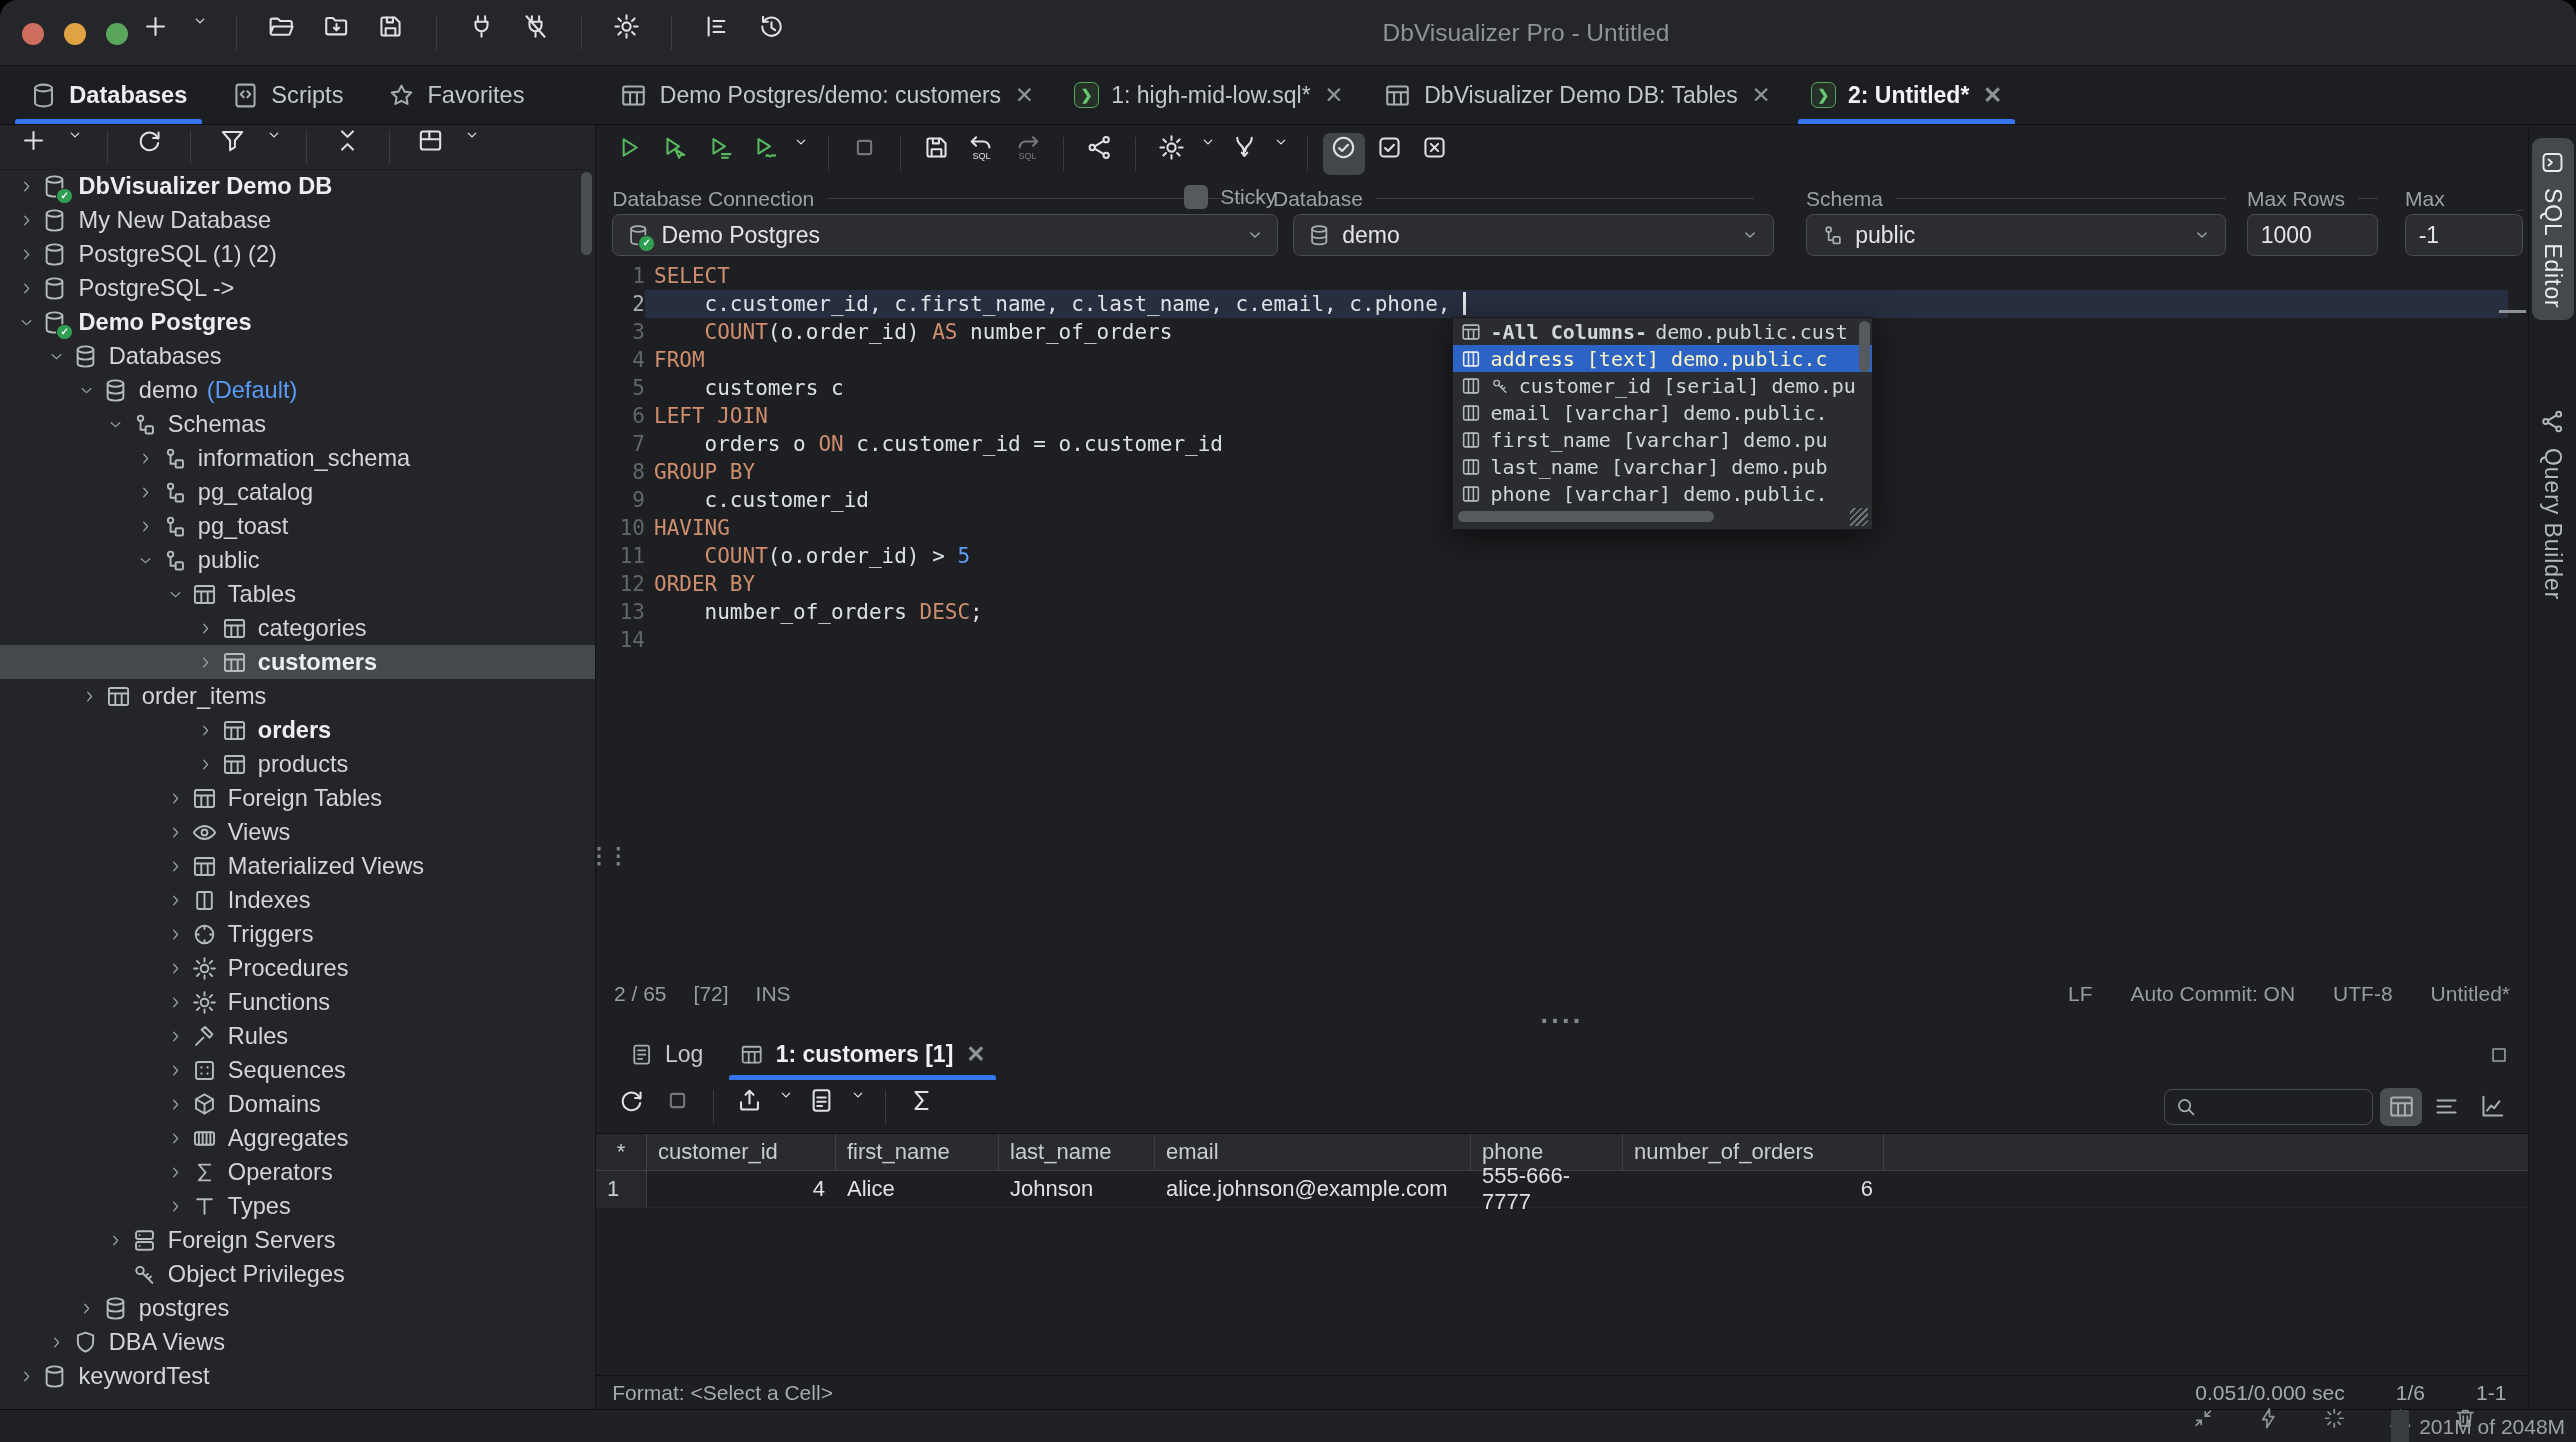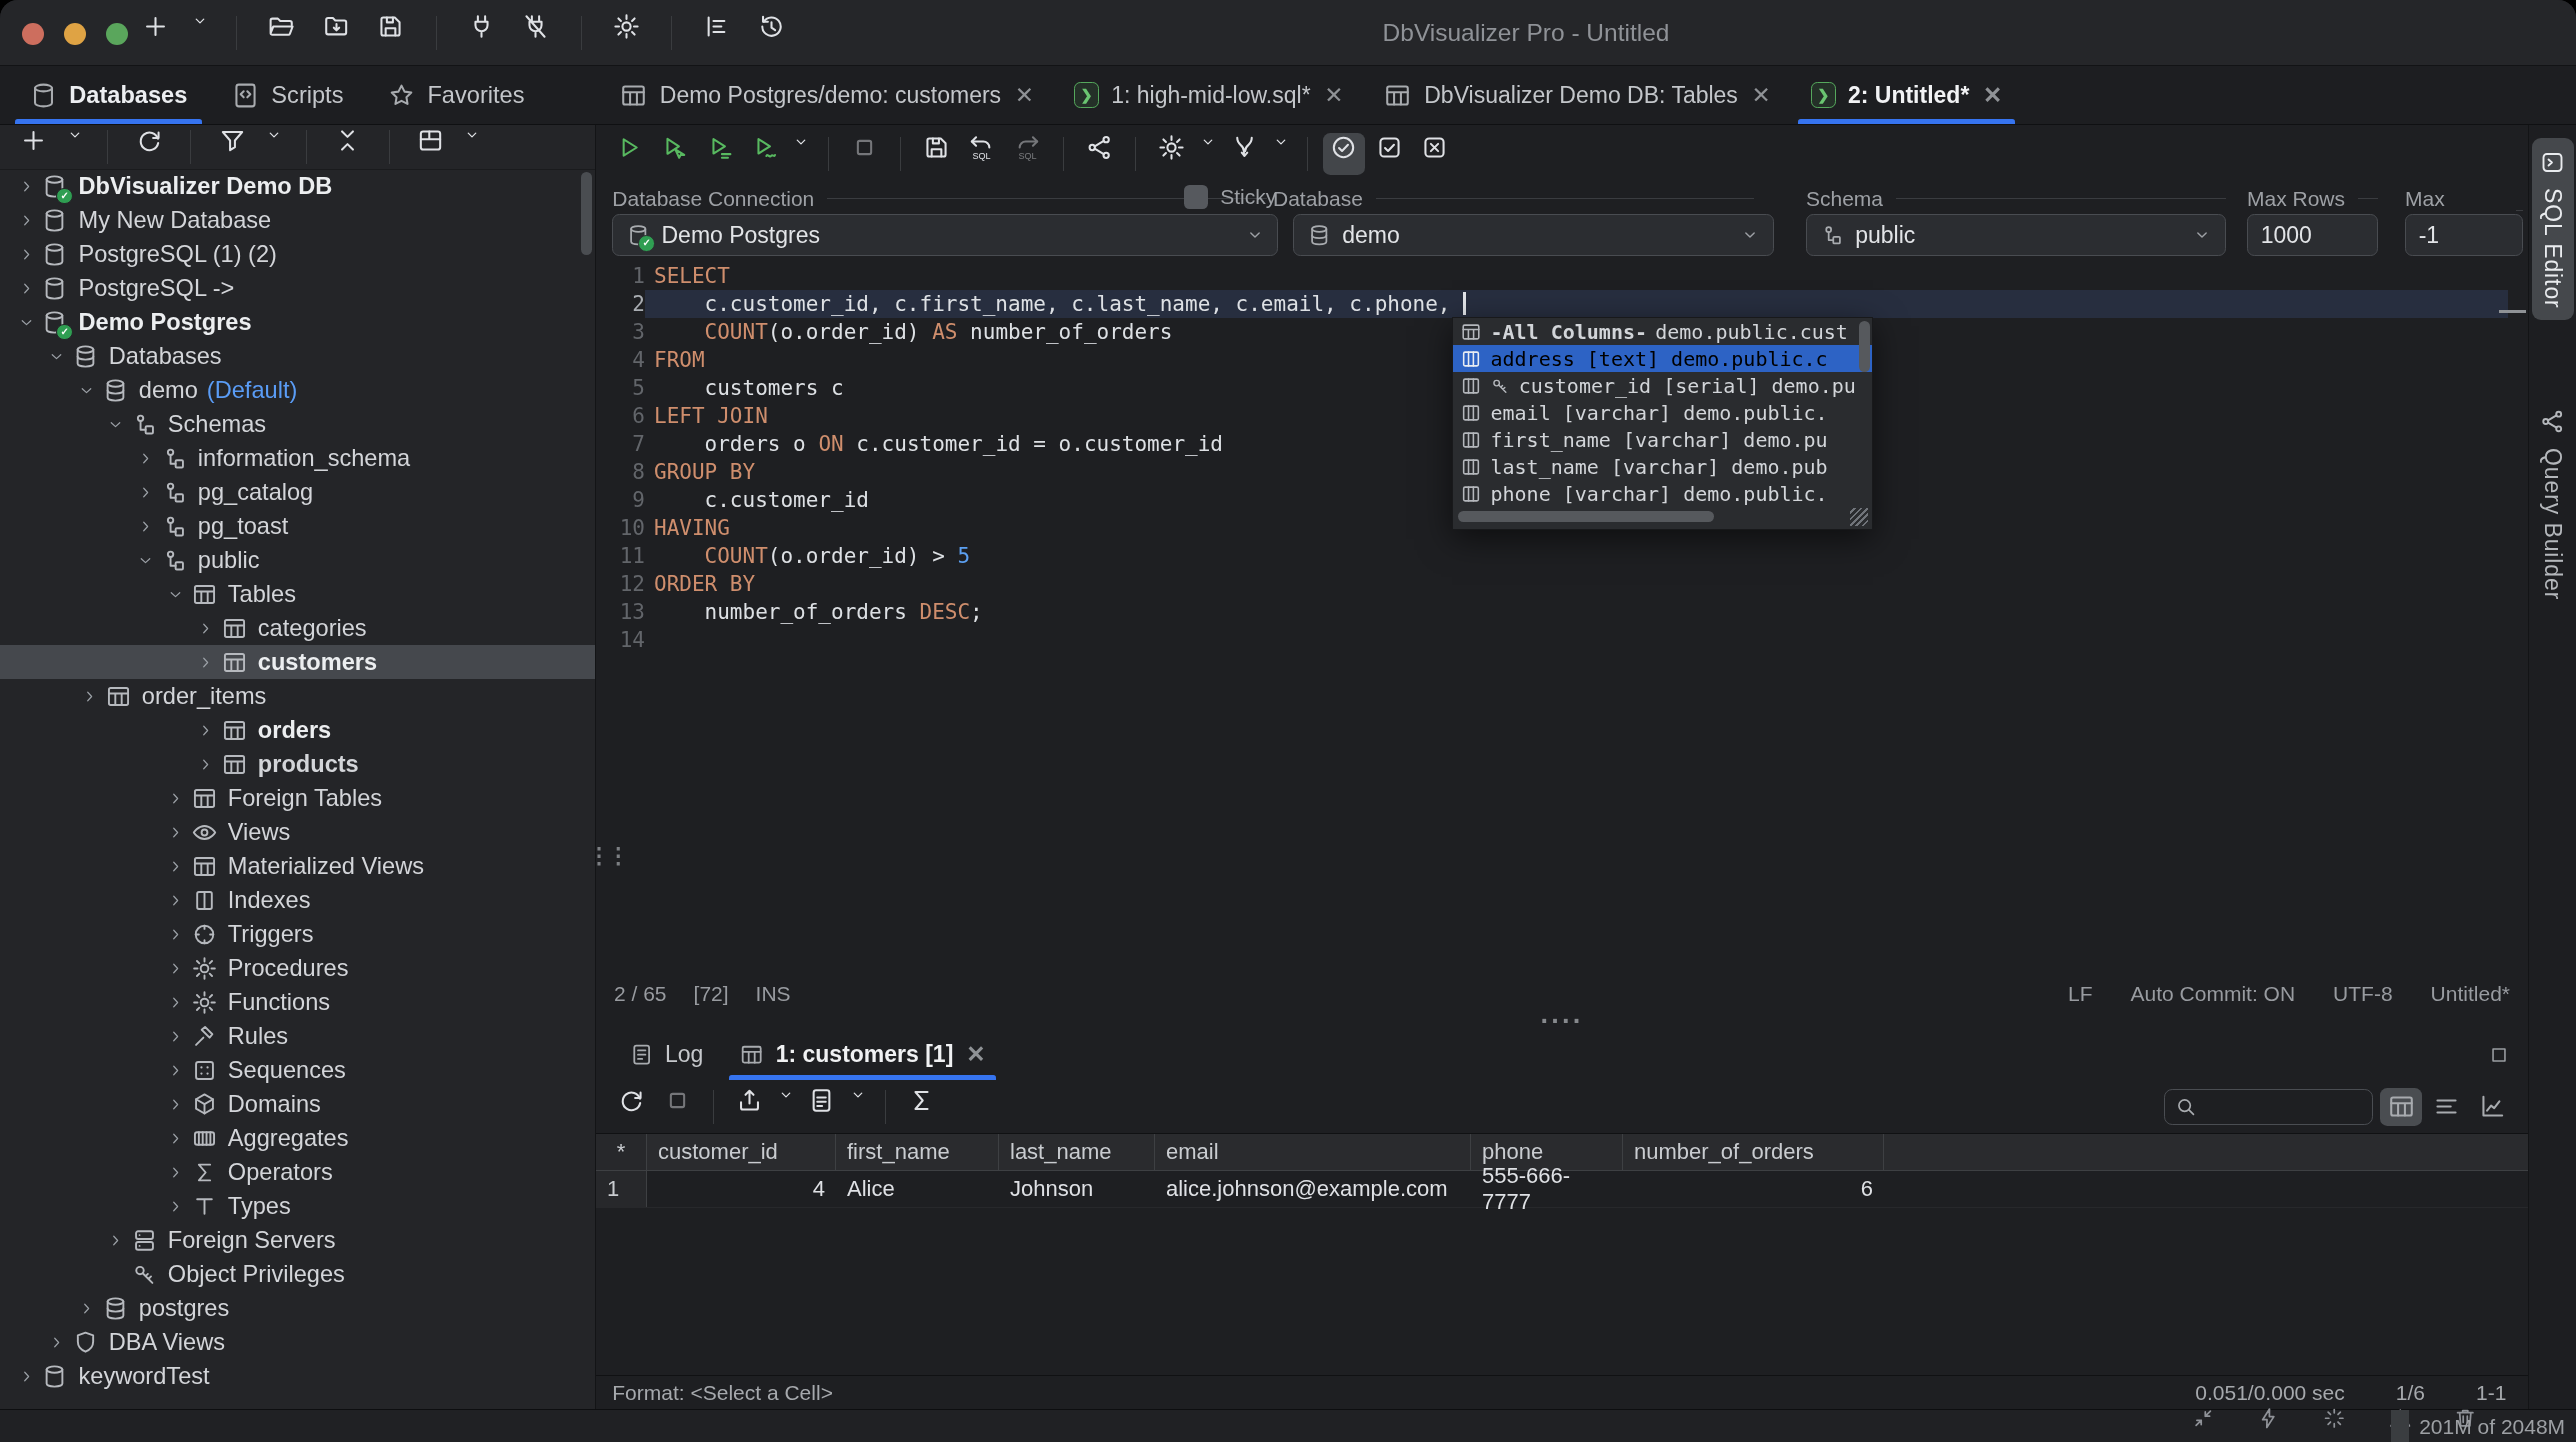--- a/index.html
+++ b/index.html
@@ -79,21 +79,21 @@
   .codewrap{position:absolute;left:49px;top:5.4px;right:20px;}
   .cline{height:28px;white-space:pre;padding-left:9px;}
   .cline.cur{background:#272e3f;}
   .kw{color:#cf8e6d;}.id{color:#dde0e4;}.num{color:#5ca0f2;}
   .caret{display:inline-block;width:2.7px;height:23px;background:#e2e5e9;vertical-align:-3.6px;}
   .emark{position:absolute;right:1.8px;top:53px;width:27px;height:2.7px;background:#8f9296;}
 
   
   .popup{position:absolute;left:856px;top:60px;width:419px;background:#2a2c2f;border:0.9px solid #18191b;box-shadow:0 9px 31px rgba(0,0,0,.55);font-size:20px;z-index:10;}
   .acrow{height:27px;display:flex;align-items:center;gap:8.2px;padding:0 7.3px;color:#d2d5d9;white-space:nowrap;overflow:hidden;}
-  .acrow.selected{background:#2d63c5;color:#000000;}
+  .acrow.selected{background:#2d63c5;color:#fef9c3;}
   .acrow .ic{width:22px;height:22px;color:#b4b7bc;}
   .acrow.selected .ic{color:#e8ecf2;}
   .acbold{font-weight:bold;}
   .achbar{position:relative;height:18px;margin:0.9px 3.6px 2.7px 3.6px;}
   .achthumb{position:absolute;left:1.8px;top:3.6px;width:62%;height:11px;background:#56595d;border-radius:5.4px;}
   .acgrip{position:absolute;right:0;top:0;width:18px;height:18px;background:repeating-linear-gradient(135deg,transparent 0 2.7px,#70747a 2.7px 4.5px);}
   .acvthumb{position:absolute;right:1.8px;top:2.7px;width:11px;height:51px;background:#56595d;border-radius:5.4px;}
 
   
   .estatus{height:34px;flex:none;display:flex;align-items:center;padding:0 18px;font-size:21px;color:#989ba0;gap:27px;}
@@ -612,21 +612,21 @@
               </svg>
             </span>
             <span class="ticon">
               <svg viewBox="0 0 24 24" fill="none" stroke="currentColor" stroke-width="1.7" stroke-linecap="round" stroke-linejoin="round">
                 <rect x="3.5" y="4.5" width="17" height="15" rx="1.5"></rect>
                 <path d="M3.5 9.3h17M9.17 9.3v10.2M14.83 9.3v10.2"></path>
               </svg>
             </span>
             <span class="tlbl bold">orders</span>
           </div>
-          <div class="trow" style="padding-left: 192px; font-weight: bold;">
+          <div class="trow" style="padding-left: 192px;">
             <span class="texp">
               <svg viewBox="0 0 24 24" fill="none" stroke="currentColor" stroke-width="1.7" stroke-linecap="round" stroke-linejoin="round">
                 <path d="M9.5 6l5.5 6-5.5 6"></path>
               </svg>
             </span>
             <span class="ticon">
               <svg viewBox="0 0 24 24" fill="none" stroke="currentColor" stroke-width="1.7" stroke-linecap="round" stroke-linejoin="round">
                 <rect x="3.5" y="4.5" width="17" height="15" rx="1.5"></rect>
                 <path d="M3.5 9.3h17M9.17 9.3v10.2M14.83 9.3v10.2"></path>
               </svg>

